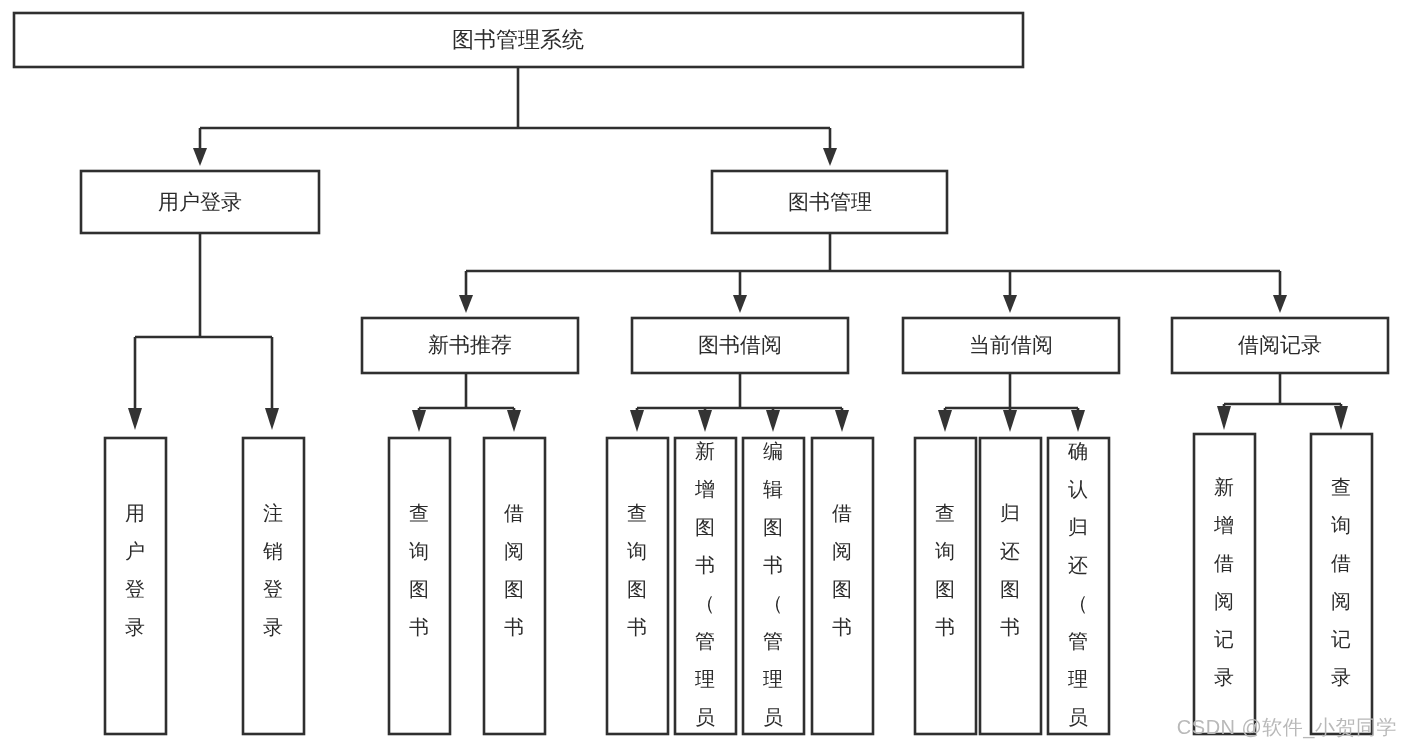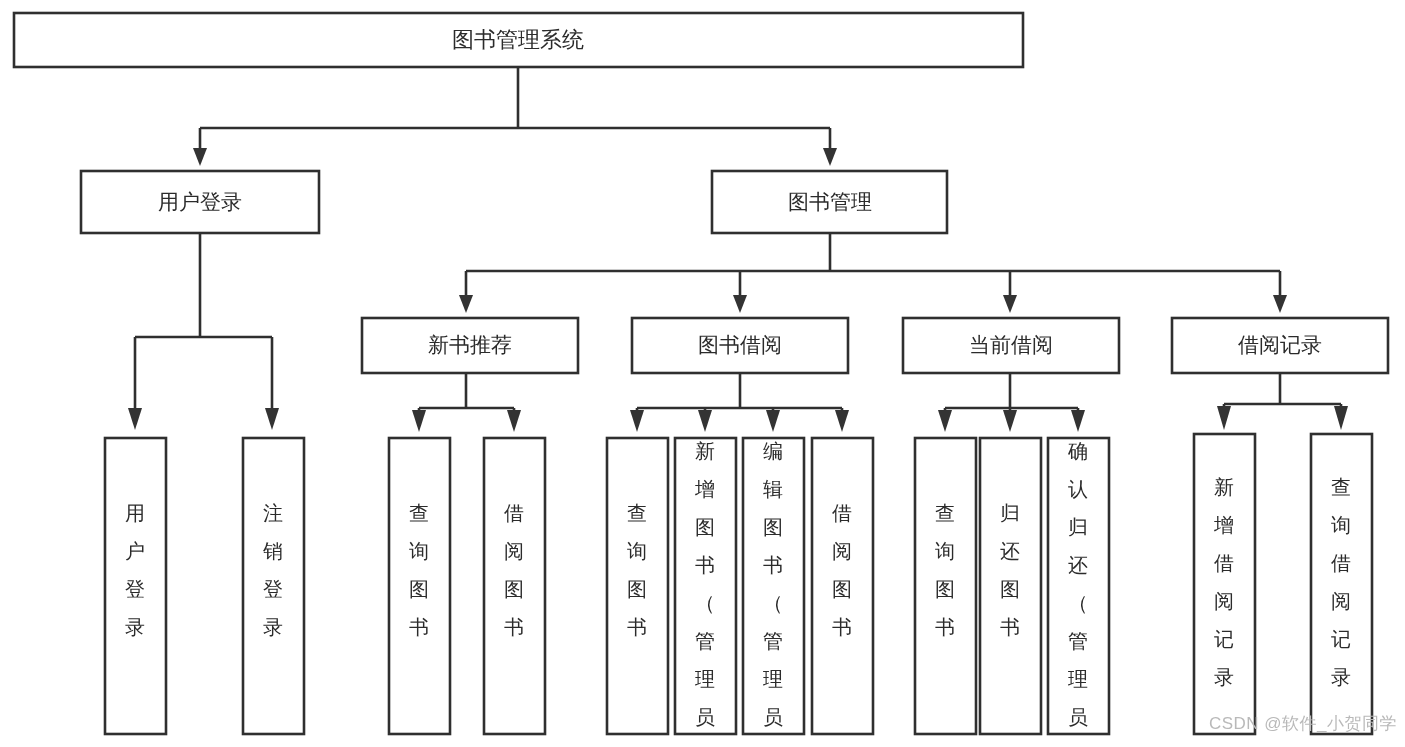--- a/index.html
+++ b/index.html
@@ -49,23 +49,23 @@
     fill: none;
     stroke-linecap: butt;
   }
   .arrow-head {
     fill: #333333;
     stroke: none;
   }
   .watermark {
     position: absolute;
     right: 8px;
-    bottom: 12px;
-    font-family: "Liberation Sans", "DejaVu Sans", sans-serif;
-    font-size: 17px;
+    bottom: 6px;
+    font-family: "Liberation Sans", "DejaVu Sans", sans-serif;
+    font-size: 20px;
     color: #b9b9b9;
     white-space: nowrap;
     letter-spacing: 0.5px;
     user-select: none;
   }
 </style>
 </head>
 <body>
 
 <div id="chart-root">

